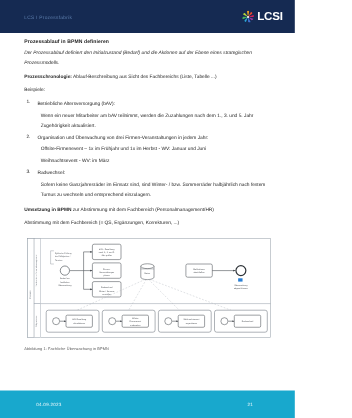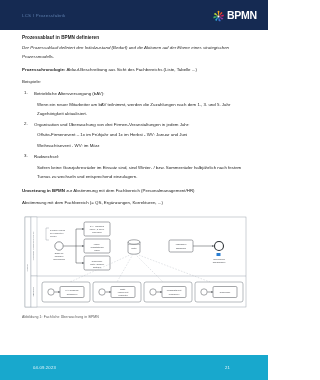--- a/index.html
+++ b/index.html
@@ -167,21 +167,21 @@
           <path d="M0,0 L15,-6 Q18,-3 15,0 Z" fill="#d81f5a"></path>
           <path d="M0,0 L15,5 Q14,9 10,9 Z" fill="#8e3f9e"></path>
           <path d="M0,0 L7,14 Q3,16 0,13 Z" fill="#3f6fd1"></path>
           <path d="M0,0 L-6,14 Q-10,13 -10,9 Z" fill="#2aa6d6"></path>
           <path d="M0,0 L-15,6 Q-17,2 -14,-1 Z" fill="#47b45e"></path>
           <path d="M0,0 L-14,-7 Q-13,-11 -9,-11 Z" fill="#b7d436"></path>
           <circle cx="0" cy="0" r="3" fill="#ffffff"></circle>
         </g>
       </svg>
     </span>
-    <span class="brand-text">BPMN</span>
+    <span class="brand-text">LCSI</span>
   </div>
 </div>
 
 <div class="page">
 
   <div class="h-title">Prozessablauf in BPMN definieren</div>
 
   <div class="lead">Der Prozessablauf definiert den Initialzustand (Bedarf) und die Aktionen auf der Ebene eines strategischen Prozessmodells.</div>
 
   <div class="para">

